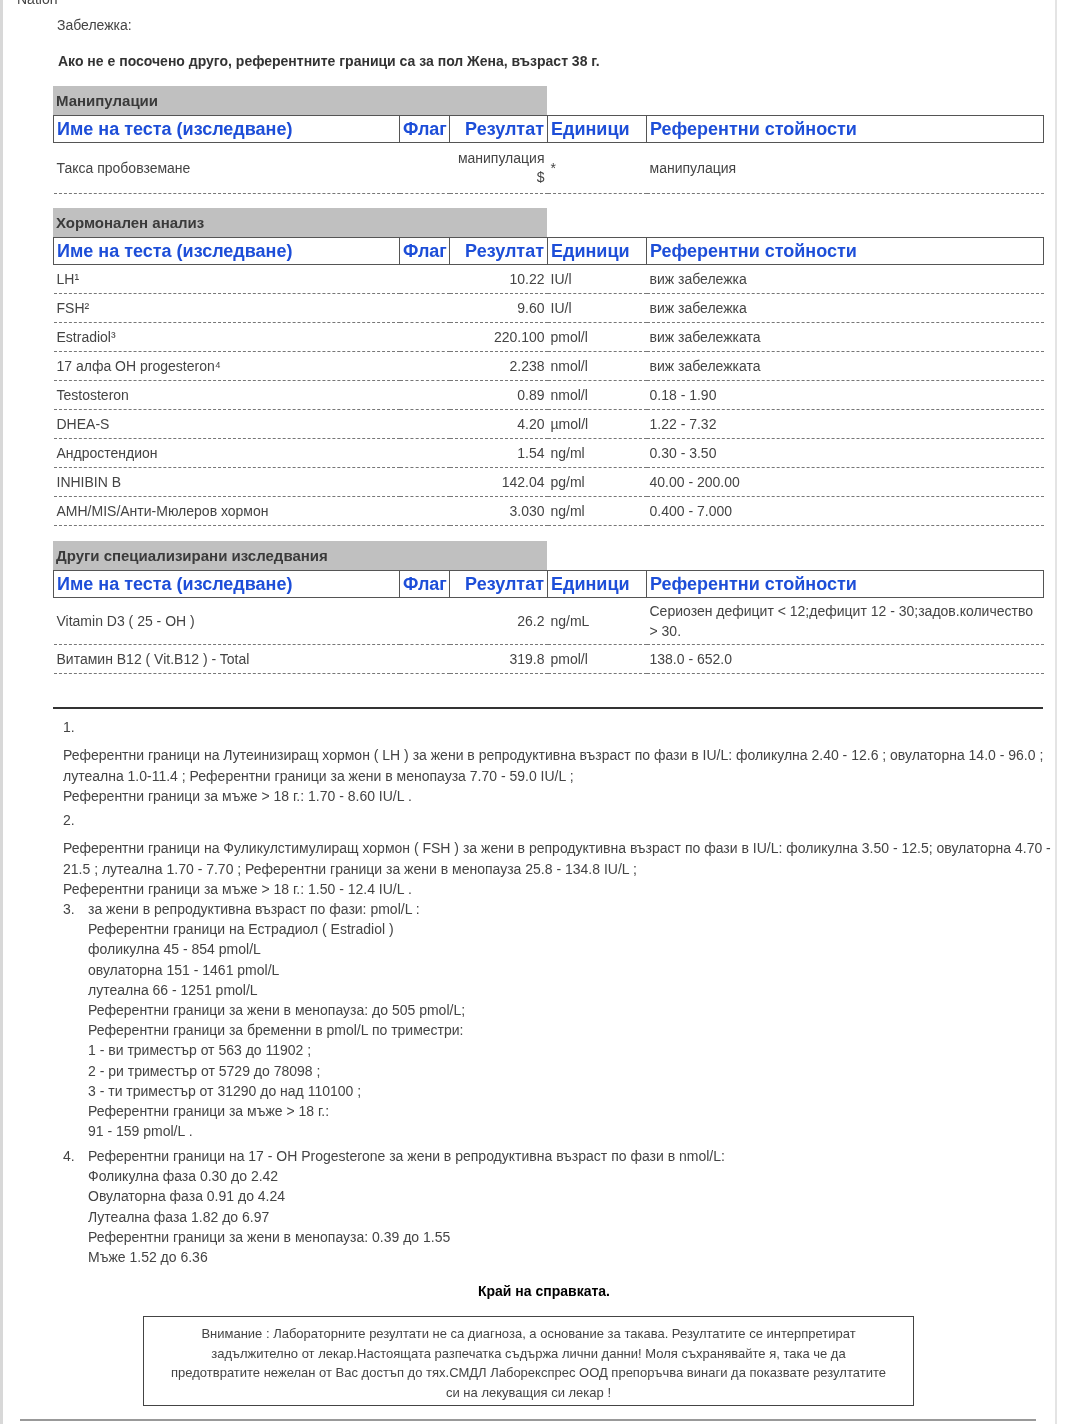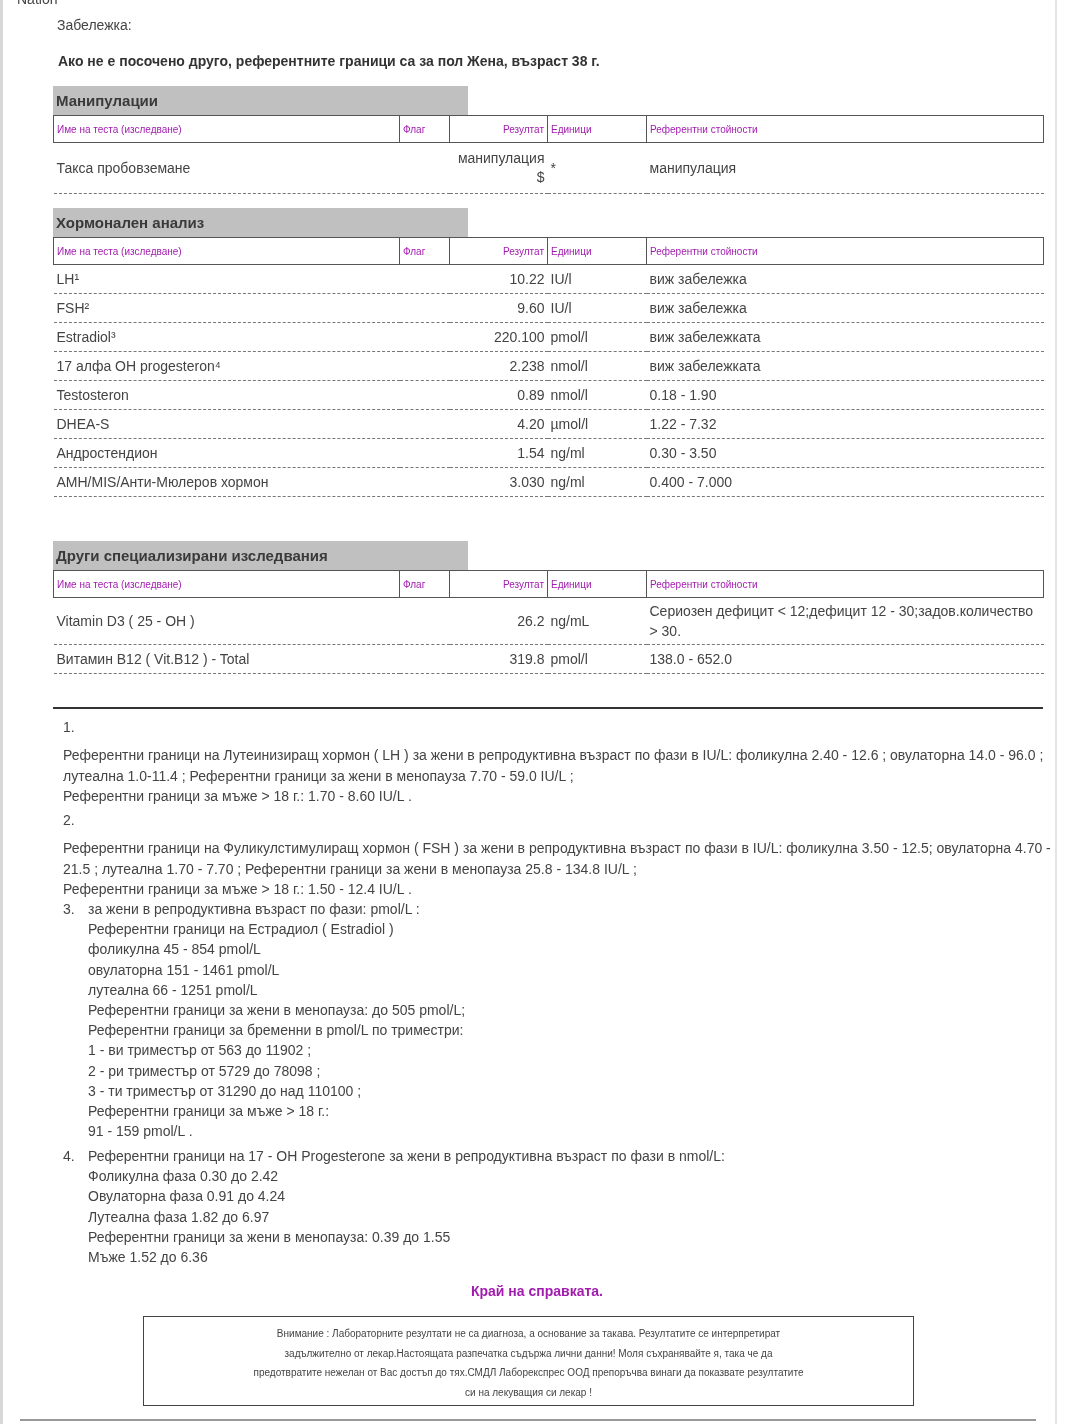--- a/index.html
+++ b/index.html
@@ -9,26 +9,26 @@
     font-family: "Liberation Sans", sans-serif; font-size: 14px;
   }
   .frame-left { position: absolute; left: 0; top: 0; width: 3px; height: 1424px; background: #d8d8d8; }
   .frame-right { position: absolute; left: 1055px; top: 0; width: 2px; height: 1424px; background: #e4e4e4; }
   .top-cut { position: absolute; left: 17px; top: -9px; font-size: 14px; color: #444; }
   .note-label { position: absolute; left: 17px; top: 17px; font-size: 14px; color: #444; margin-left: 40px; }
   .ref-note { position: absolute; left: 58px; top: 53px; font-size: 14px; font-weight: bold; color: #333; }
 
   .section { position: absolute; left: 53px; width: 990px; }
   .section-title {
-    width: 415px; height: 29px; background: #c0c0c0; font-weight: bold; font-size: 15px;
+    width: 494px; height: 29px; background: #c0c0c0; font-weight: bold; font-size: 15px;
     color: #3a3a3a; line-height: 29px; padding-left: 3px; box-sizing: border-box;
   }
   table { border-collapse: collapse; width: 990px; table-layout: fixed; }
   th {
-    border: 1.5px solid #555; height: 27px; font-weight: normal; font-size: 10px; color: #a21caf;
+    border: 1.5px solid #555; height: 27px; font-weight: bold; font-size: 18px; color: #1d4ed8;
     text-align: left; padding: 0 3px; box-sizing: border-box;
   }
   th.right, td.right { text-align: right; }
   td {
     font-size: 14px; color: #444; padding: 0 3px; height: 28px;
     border-bottom: 1px dashed #777; vertical-align: middle;
   }
   col.c-name { width: 346px; }
   col.c-flag { width: 50px; }
   col.c-res { width: 98px; }
@@ -41,24 +41,24 @@
 
   .sep-line { position: absolute; left: 53px; top: 707px; width: 990px; height: 2px; background: #333; }
 
   .footnotes { position: absolute; left: 63px; top: 714px; width: 1010px; font-size: 14px; color: #444; line-height: 20.3px; }
   .fn-num { margin: 3px 0 8px 0; }
   .fn-body { margin-bottom: 4px; }
   .fn-list { position: absolute; left: 63px; font-size: 14px; color: #444; line-height: 20.2px; }
   .fn-list .num { position: absolute; left: 0; }
   .fn-list .body { position: absolute; left: 25px; white-space: nowrap; }
 
-  .end { position: absolute; left: 9px; width: 1056px; top: 1283px; text-align: center; font-weight: bold; font-size: 14px; color: #a21caf; }
+  .end { position: absolute; left: 16px; width: 1056px; top: 1283px; text-align: center; font-weight: bold; font-size: 14px; color: #000000; }
   .warn {
     position: absolute; left: 143px; top: 1316px; width: 771px; height: 90px; box-sizing: border-box;
-    border: 1.5px solid #444; text-align: center; font-size: 10px; color: #444; line-height: 19.5px;
+    border: 1.5px solid #444; text-align: center; font-size: 13px; color: #444; line-height: 19.5px;
     padding: 7px 6px 0 6px;
   }
   .bottom-line { position: absolute; left: 20px; top: 1419px; width: 1016px; height: 2px; background: #999; }
 </style>
 </head>
 <body>
 
 <div class="frame-left"></div>
 <div class="frame-right"></div>
 
@@ -156,20 +156,27 @@
       <td>1.22 - 7.32</td>
     </tr>
     <tr>
       <td>Андростендион</td>
       <td></td>
       <td class="right">1.54</td>
       <td>ng/ml</td>
       <td>0.30 - 3.50</td>
     </tr>
     <tr>
+      <td>INHIBIN B</td>
+      <td></td>
+      <td class="right">142.04</td>
+      <td>pg/ml</td>
+      <td>40.00 - 200.00</td>
+    </tr>
+    <tr>
       <td>AMH/MIS/Анти-Мюлеров хормон</td>
       <td></td>
       <td class="right">3.030</td>
       <td>ng/ml</td>
       <td>0.400 - 7.000</td>
     </tr>
   </tbody>
     </table>
 </div>
 

